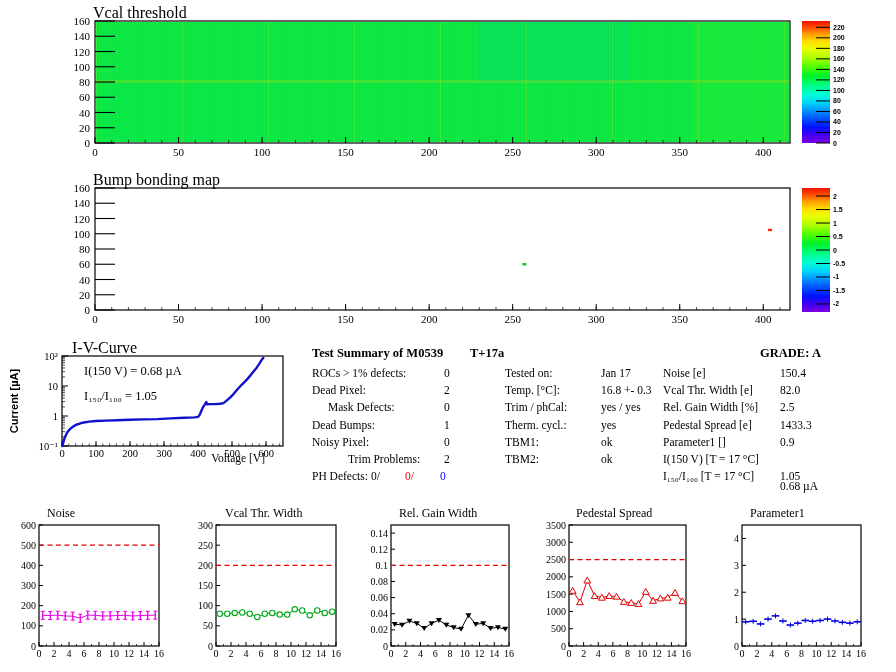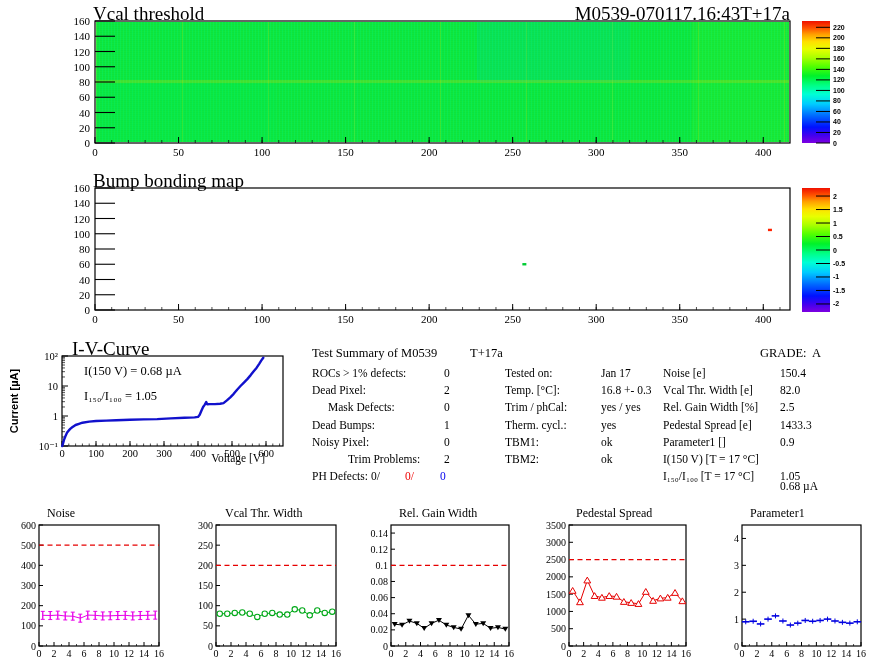--- a/index.html
+++ b/index.html
@@ -1,23 +1,23 @@
 <!DOCTYPE html>
 <html><head>
 <meta charset="utf-8">
 <style>
   html,body{margin:0;padding:0;background:#fff;}
   #stage{position:relative;width:896px;height:672px;background:#ffffff;overflow:hidden;
          font-family:"Liberation Serif","DejaVu Serif",serif;}
   .t{position:absolute;color:#000;white-space:nowrap;line-height:1.1;}
-  .f135{font-size:19px;}
+  .f135{font-size:16px;}
   .f125{font-size:12.5px;}
   .f12{font-size:12px;}
   .f115{font-size:11.5px;}
-  .bold{font-weight:normal;}
+  .bold{font-weight:bold;}
   .rightalign{text-align:right;}
   #vcal-fill{position:absolute;left:96px;top:22px;width:693px;height:120px;
     background-image:
       repeating-linear-gradient(90deg, rgba(255,230,0,0.18) 0 1px, rgba(0,0,0,0) 1px 86px),
       repeating-linear-gradient(90deg, rgba(0,255,140,0.22) 0 1px, rgba(0,0,0,0) 1px 3px),
       repeating-linear-gradient(0deg, rgba(30,235,60,0.30) 0 1px, rgba(0,0,0,0) 1px 2px);}
   .patch{position:absolute;}
   .rainbow{position:absolute;width:28px;
     background:linear-gradient(to top,
       #7d00e0 0%, #4400ee 6%, #0011ff 13%, #0066ff 22%, #00ccff 32%, #00ffd5 40%,
@@ -681,21 +681,20 @@
         <line x1="838.60625" y1="622.3377777777778" x2="846.20625" y2="622.3377777777778" stroke="#0000e0" stroke-width="1.6"></line>
         <line x1="842.40625" y1="619.8377777777778" x2="842.40625" y2="624.8377777777778" stroke="#0000e0" stroke-width="1"></line>
         <line x1="846.04375" y1="623.1444444444444" x2="853.64375" y2="623.1444444444444" stroke="#0000e0" stroke-width="1.6"></line>
         <line x1="849.84375" y1="620.6444444444444" x2="849.84375" y2="625.6444444444444" stroke="#0000e0" stroke-width="1"></line>
         <line x1="853.48125" y1="621.8" x2="861.08125" y2="621.8" stroke="#0000e0" stroke-width="1.6"></line>
         <line x1="857.28125" y1="619.3" x2="857.28125" y2="624.3" stroke="#0000e0" stroke-width="1"></line>
       </g>
     </svg>
 
   <div class="t f135" style="left:93px;top:4px">Vcal threshold</div>
-  <div class="t f135 rightalign" style="left:460px;top:4px;width:330px">M0539-070117.16:43T+17a</div>
   <div class="t f135" style="left:93px;top:171px">Bump bonding map</div>
 
   <div class="t f135" style="left:72px;top:339px">I-V-Curve</div>
   <div class="t f125" style="left:84px;top:365px">I(150 V) = 0.68 µA</div>
   <div class="t f125" style="left:84px;top:390px">I₁₅₀/I₁₀₀ =  1.05</div>
   <div class="t" id="iv-ylabel">Current [µA]</div>
   <div class="t f115 rightalign" style="left:180px;top:452px;width:85px">Voltage [V]</div>
 
   <div class="t f125 bold" style="left:312px;top:347px">Test Summary of M0539</div>
   <div class="t f125 bold" style="left:470px;top:347px">T+17a</div>

